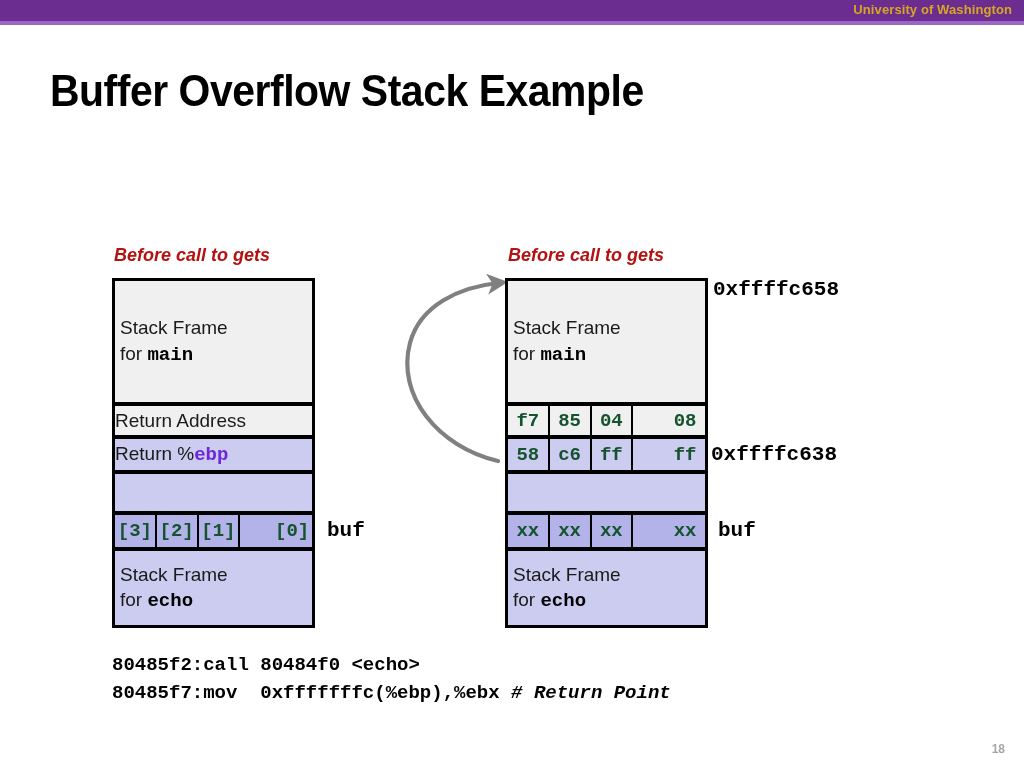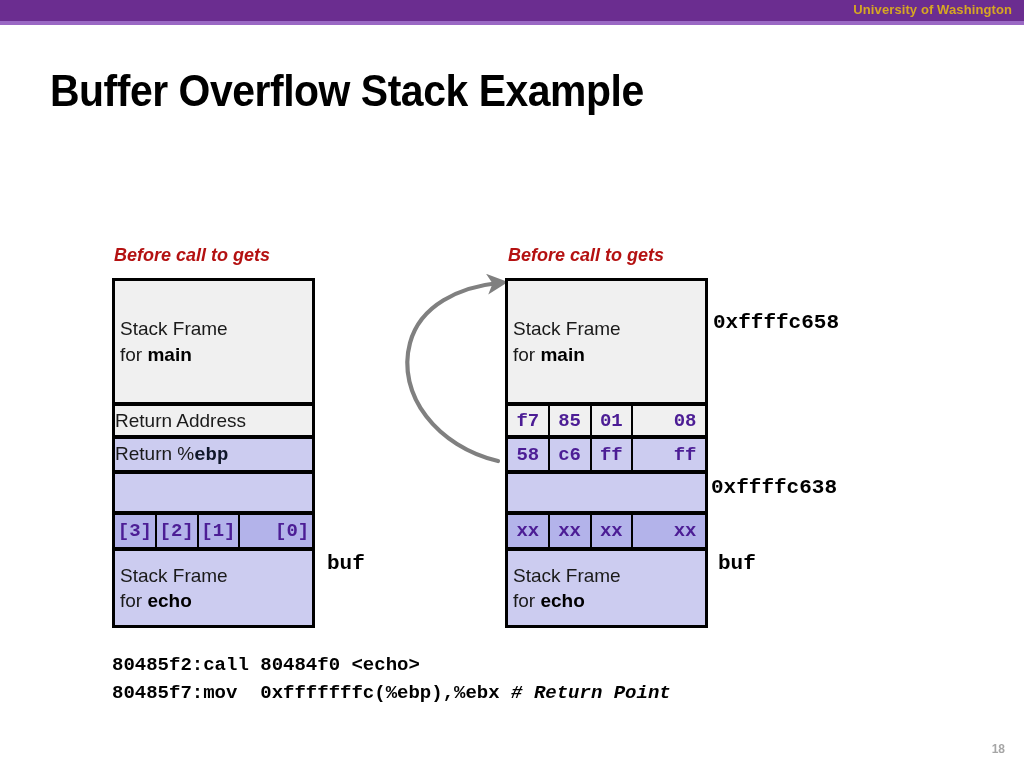--- a/index.html
+++ b/index.html
@@ -95,36 +95,36 @@
   .row.no-bot { border-bottom: none; }
 
   .frame-text {
     font-size: 19px;
     color: #1a1a1a;
     line-height: 1.33;
     padding-left: 5px;
     font-family: "Liberation Sans", sans-serif;
   }
   .frame-text .mono {
-    font-family: Liberation Sans, sans-serif;
+    font-family: Liberation Mono, monospace;
     font-weight: bold;
     font-size: 19px;
     color: #000;
   }
   .label-text {
     font-size: 19px;
     color: #1a1a1a;
     font-family: "Liberation Sans", sans-serif;
     white-space: nowrap;
   }
   .label-text .mono {
     font-family: "Liberation Mono", monospace;
     font-weight: bold;
     font-size: 19px;
-    color: #0f172a;
+    color: #6d28d9;
   }
 
   
   .fill-gray     { background: #f0f0f0; }
   .fill-lav      { background: #ccccf0; }
   .fill-lav-dark { background: #b3b3ea; }
 
   
   .byterow {
     display: flex;
@@ -132,34 +132,33 @@
   .byte {
     flex: 1 1 0;
     box-sizing: border-box;
     border-right: 2px solid #000;
     display: flex;
     align-items: center;
     justify-content: center;
     font-family: "Liberation Mono", monospace;
     font-weight: bold;
     font-size: 19px;
-    color: #4c1d95;
+    color: #14532d;
     height: 100%;
   }
   .byte:last-child { border-right: none; padding-left: 32px; }
 
   
   .side-label {
     position: absolute;
     font-family: "Liberation Mono", monospace;
     font-weight: bold;
     font-size: 21px;
     color: #000;
     white-space: nowrap;
-    margin-top: 33px;
   }
 
   
   .arrow-svg {
     position: absolute;
     left: 390px;
     top: 275px;
     width: 130px;
     height: 200px;
     overflow: visible;
@@ -254,21 +253,21 @@
   <div class="row no-top fill-gray" style="top:0px; height:123px;">
     <div class="frame-text">
       <span>Stack Frame</span><br>
       <span>for </span><span class="mono">main</span>
     </div>
   </div>
 
   <div class="row byterow fill-gray" style="top:123px; height:33px;">
     <div class="byte">f7</div>
     <div class="byte">85</div>
-    <div class="byte">01</div>
+    <div class="byte">04</div>
     <div class="byte">08</div>
   </div>
 
   <div class="row byterow fill-lav" style="top:156px; height:35px;">
     <div class="byte">58</div>
     <div class="byte">c6</div>
     <div class="byte">ff</div>
     <div class="byte">ff</div>
   </div>
 

